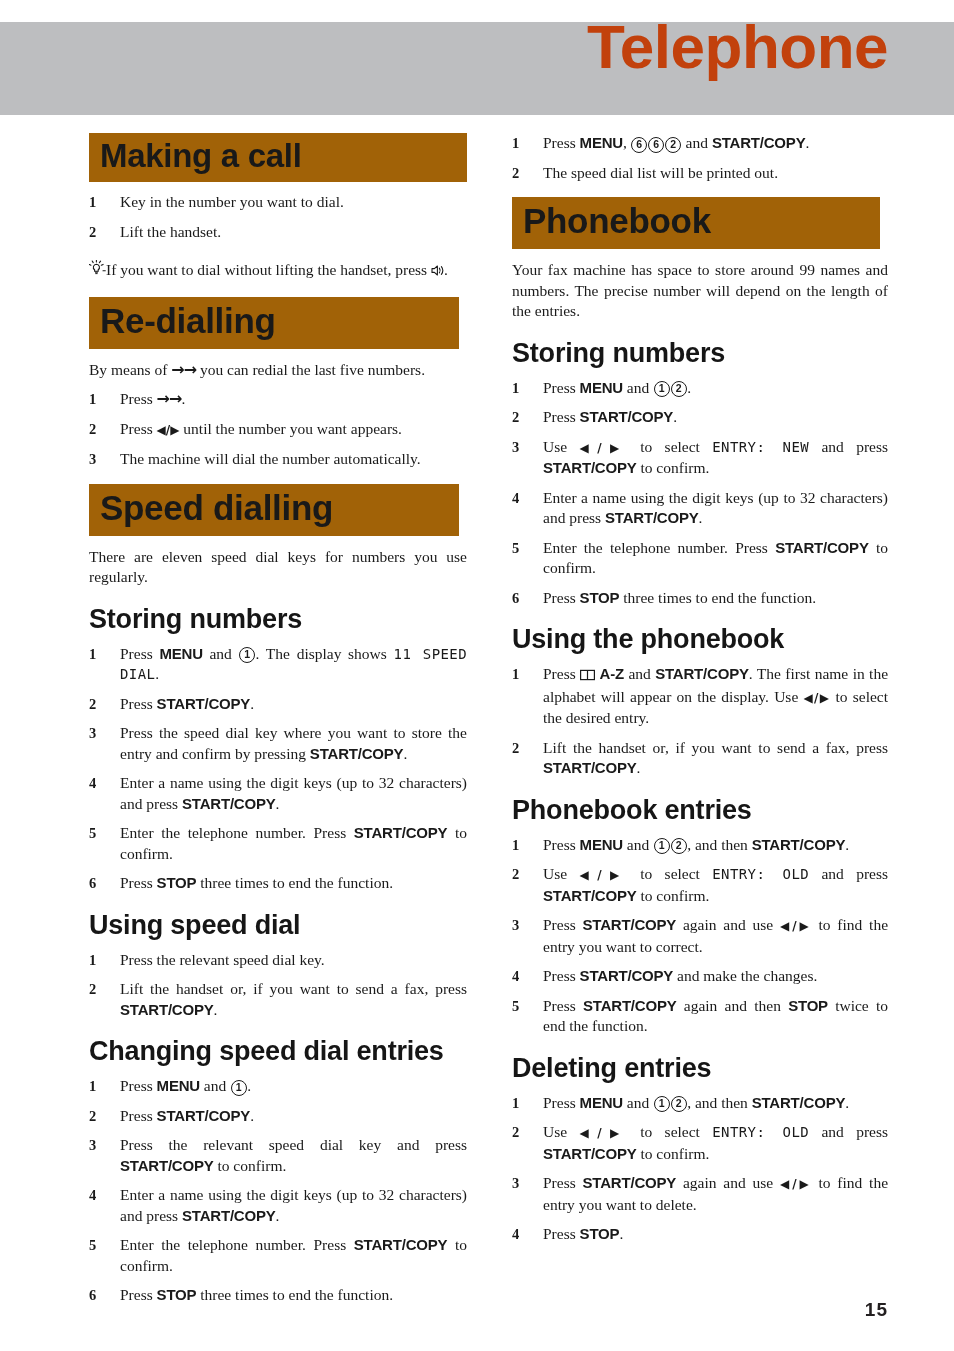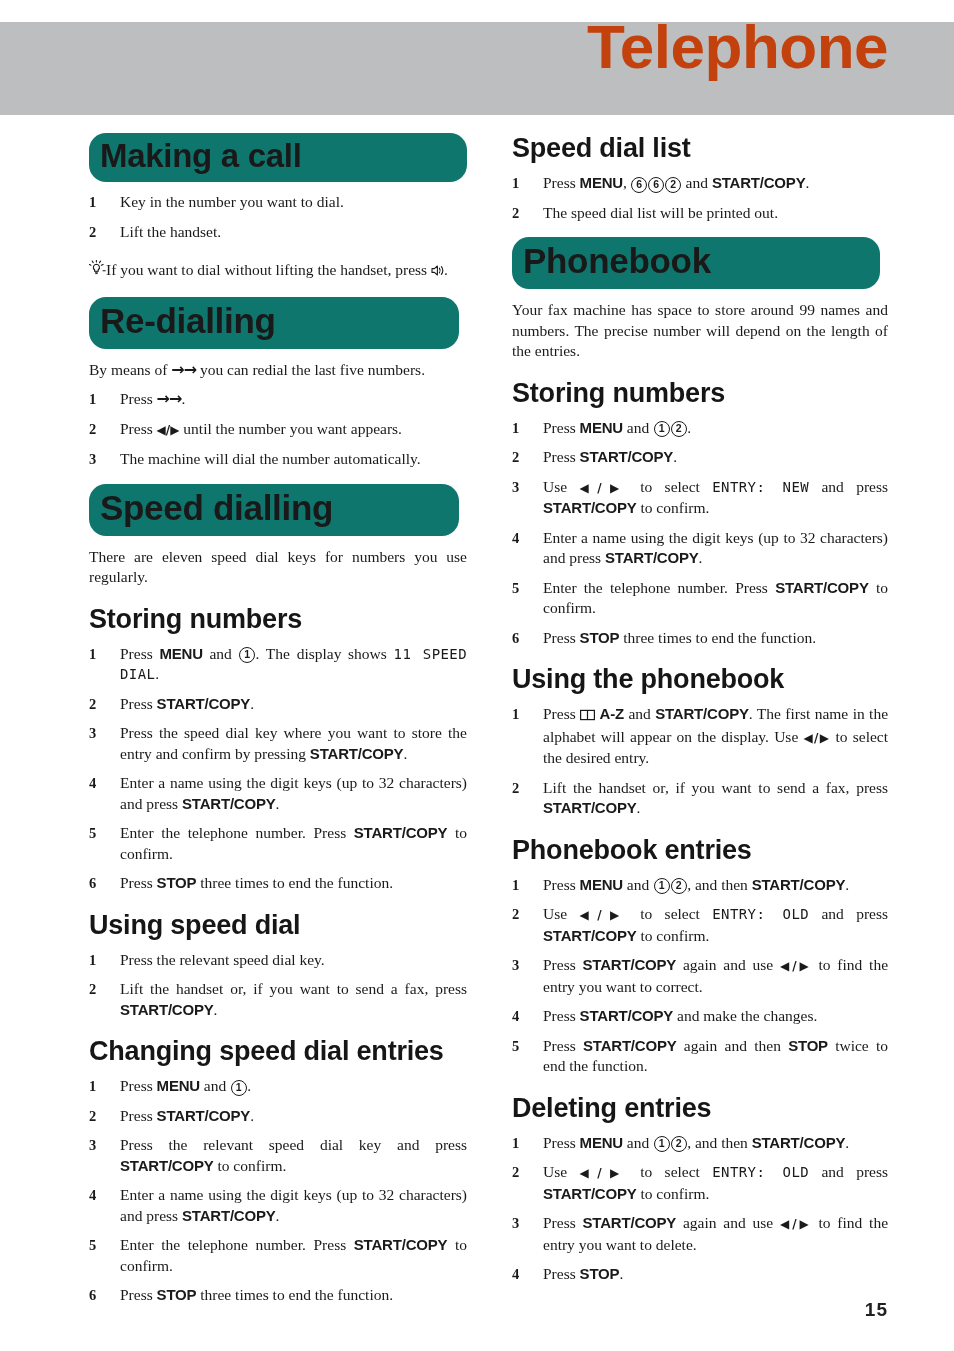--- a/index.html
+++ b/index.html
@@ -46,27 +46,26 @@
   }
   .col {
     position: absolute;
     top: 0;
   }
   #col-left  { left: 89px;  width: 378px; }
   #col-right { left: 512px; width: 376px; }
 
   
   .h-band {
-    background: #0f766e;
+    background: #a16207;
     font-family: "Liberation Sans", "DejaVu Sans", sans-serif;
     font-weight: bold;
     color: #191919;
     padding: 3px 0 7px 11px;
     letter-spacing: -0.3px;
-    border-radius: 17px;
   }
   .h-band.big   { font-size: 33px; line-height: 39px; margin: 0 0 10px 0; }
   .h-band.huge  { font-size: 35px; line-height: 42px; margin: 14px 8px 11px 0; }
 
   h2.h-plain {
     font-family: "Liberation Sans", "DejaVu Sans", sans-serif;
     font-weight: bold;
     font-size: 27px;
     line-height: 31px;
     color: #161616;
@@ -323,21 +322,20 @@
         <span>Press</span>
         <span class="key">STOP</span>
         <span>three times to end the function.</span>
       </li>
     </ol>
 
   </div>
 
   <div class="col" id="col-right">
 
-    <h2 class="h-plain" style="margin-top:0;">Speed dial list</h2>
     <ol class="steps">
       <li>
         <span class="num">1</span>
         <span>Press</span>
         <span class="key">MENU</span><span>,</span>
         <span class="circ">6</span><span class="circ">6</span><span class="circ">2</span>
         <span>and</span>
         <span class="key">START/COPY</span><span>.</span>
       </li>
       <li>

